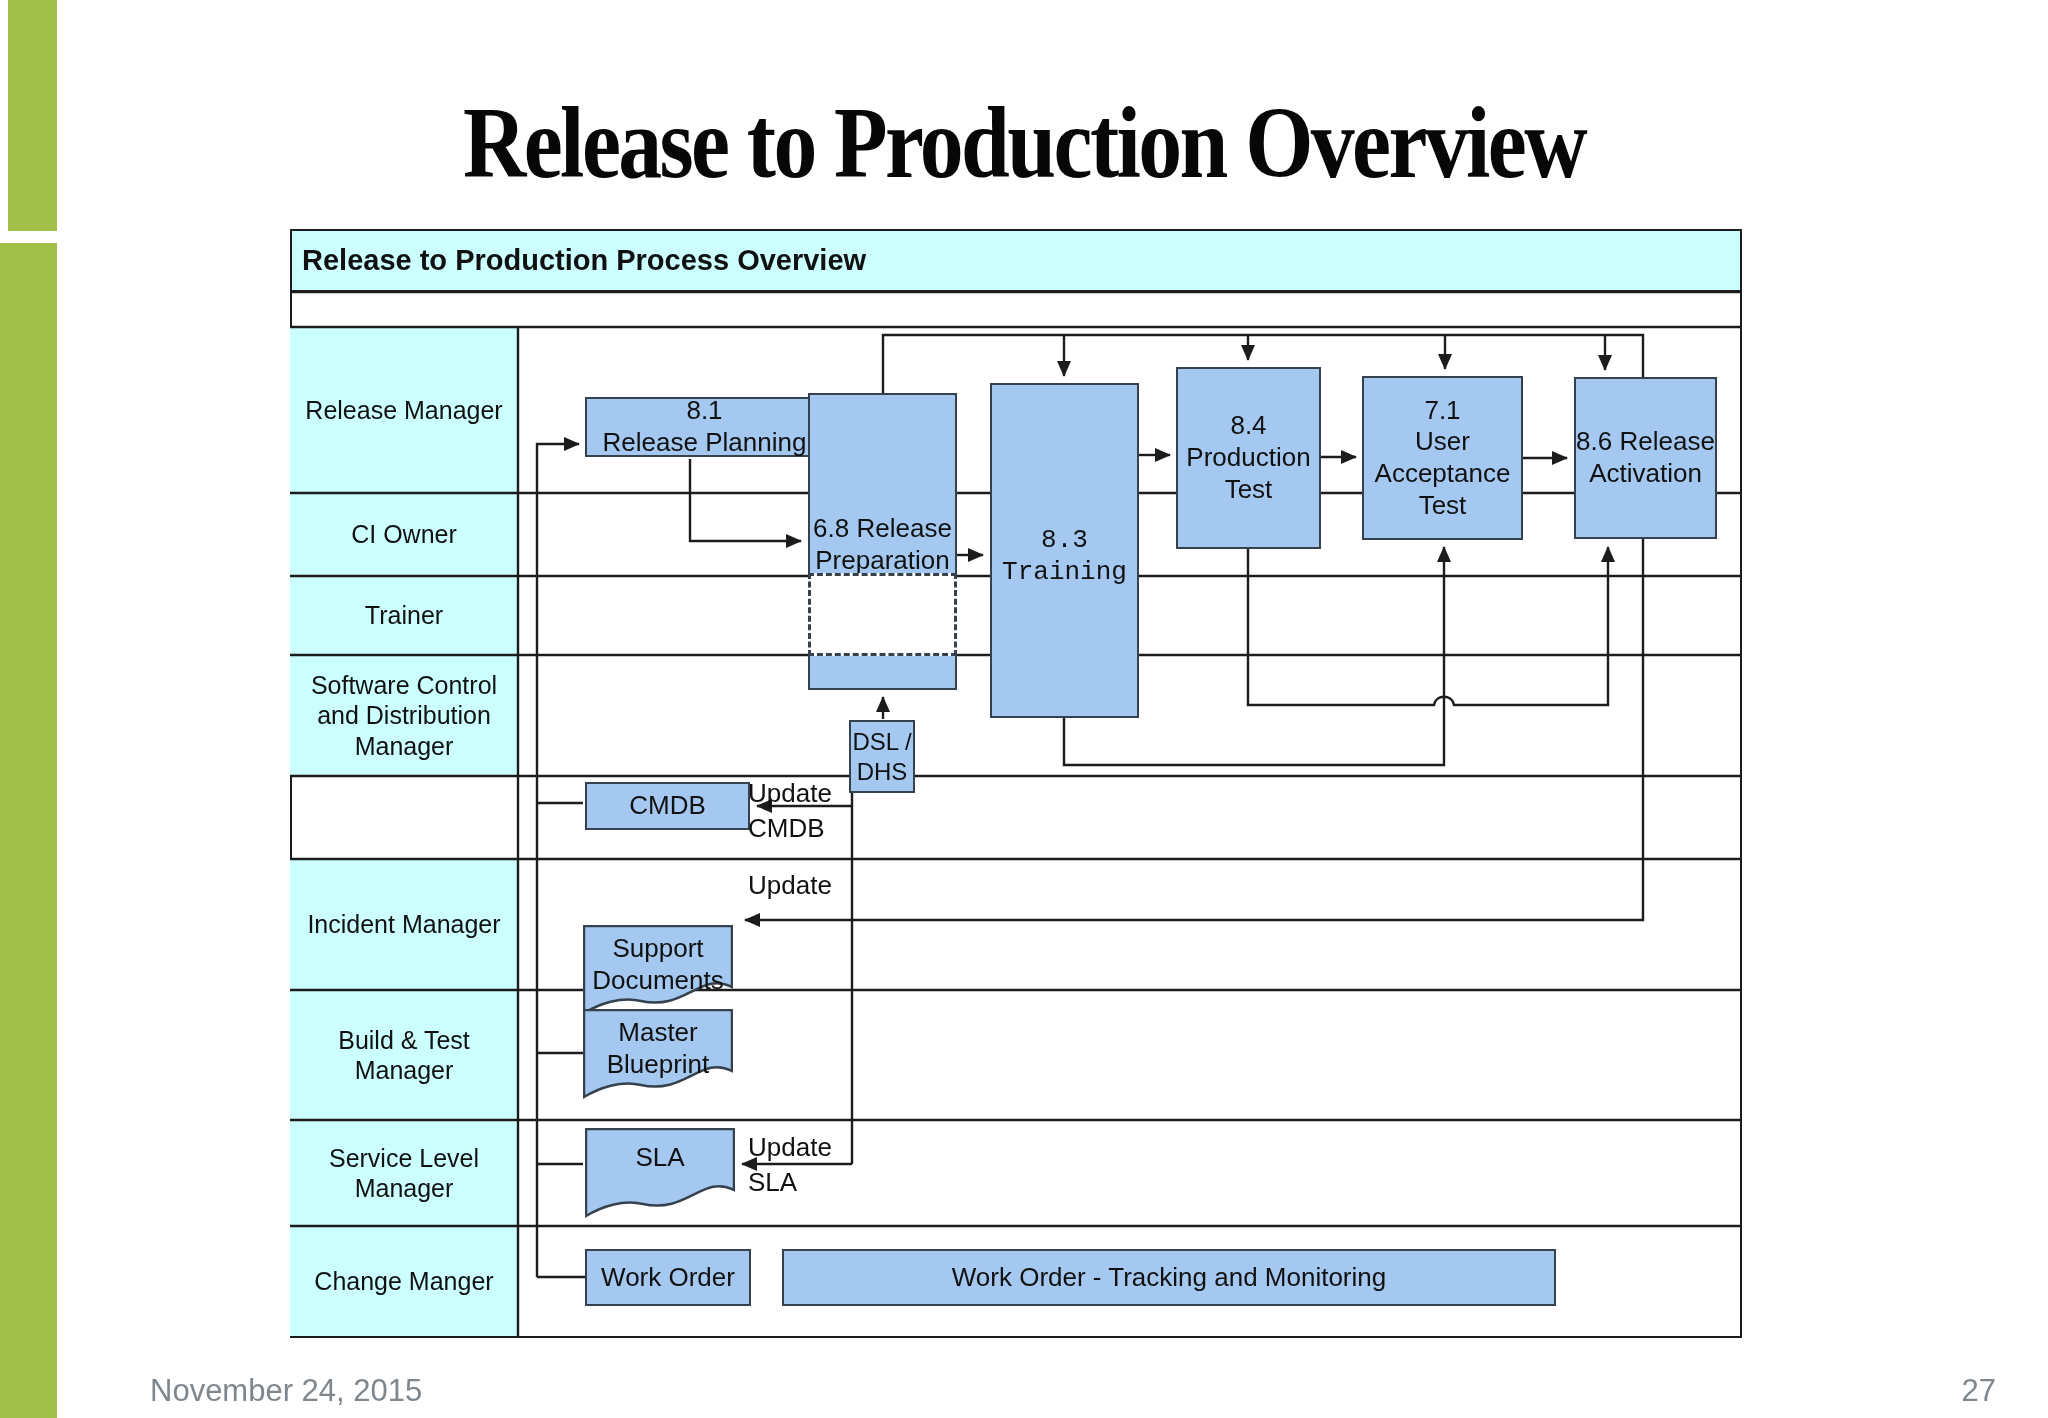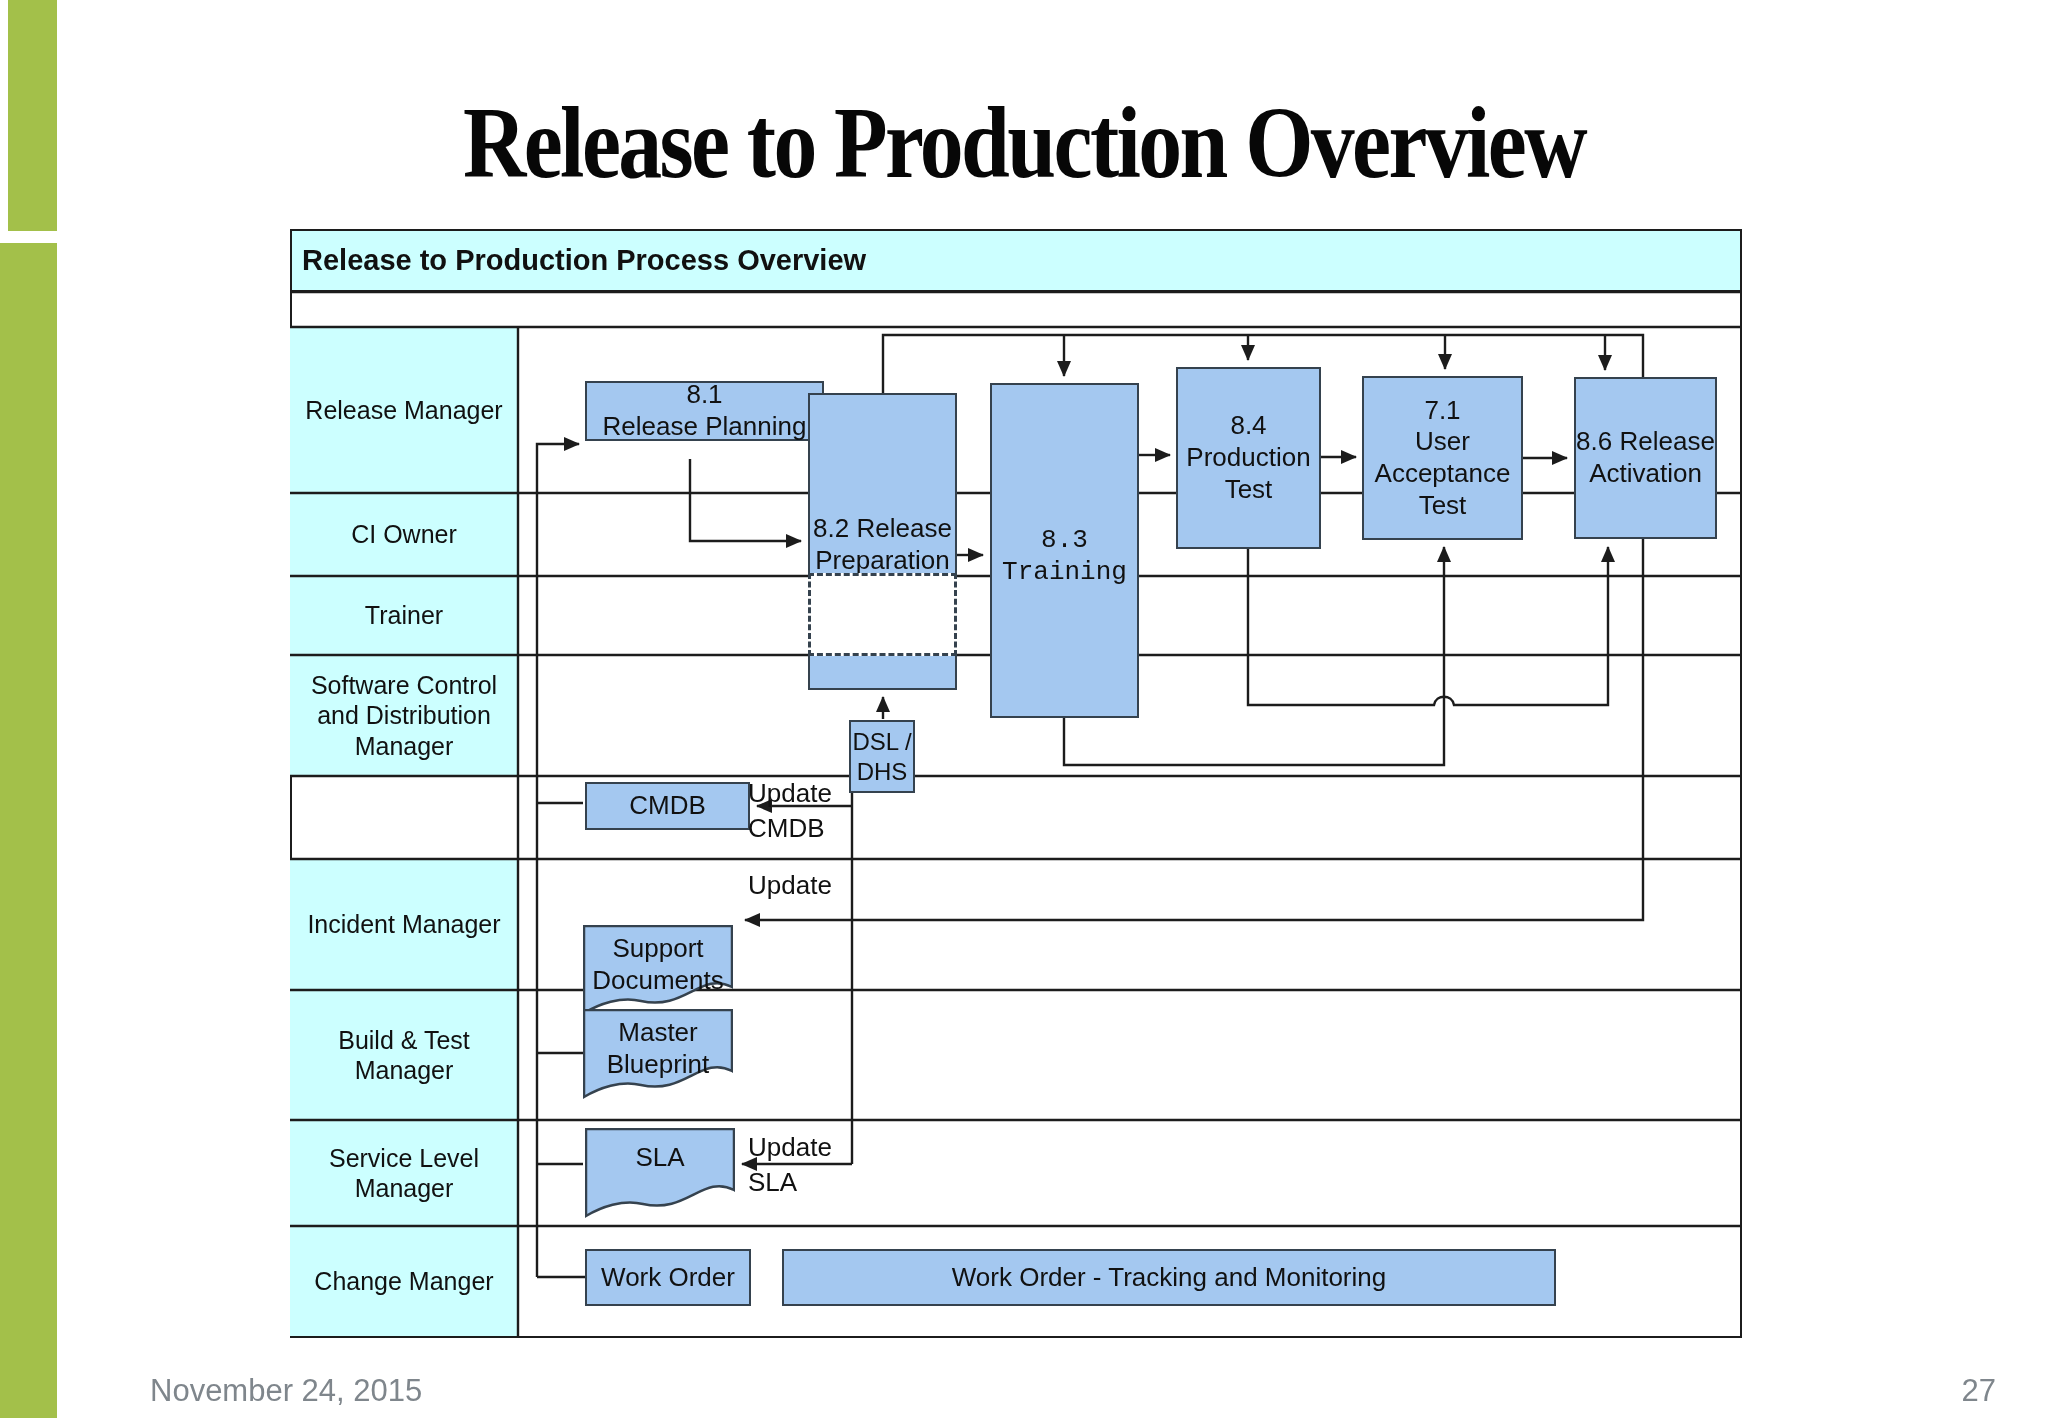--- a/index.html
+++ b/index.html
@@ -115,25 +115,25 @@
       <path d="M1064,718 V765 H1444 V547" marker-end="url(#ah)"></path>
 
       <path d="M883,719 V697" marker-end="url(#ah)"></path>
 
       <path d="M852,793 V1164"></path>
       <path d="M852,806 H757" marker-end="url(#ah)"></path>
       <path d="M852,1164 H742" marker-end="url(#ah)"></path>
     </g>
   </svg>
 
-  <div class="pbox" style="left:585px;top:381px;width:239px;height:60px;">8.1
+  <div class="pbox" style="left:585px;top:397px;width:239px;height:60px;">8.1
 Release Planning</div>
 
   <div class="pbox toptext" style="left:808px;top:393px;width:149px;height:297px;">
-    <span class="t82">8.2 Release
+    <span class="t82">6.8 Release
 Preparation</span>
   </div>
   <div class="cutout" style="left:808px;top:573px;width:149px;height:83px;"></div>
 
   <div class="pbox toptext" style="left:990px;top:383px;width:149px;height:335px;font-family:Liberation Mono, monospace;">
     <span class="t83">8.3
 Training</span>
   </div>
 
   <div class="pbox" style="left:1176px;top:367px;width:145px;height:182px;">8.4

